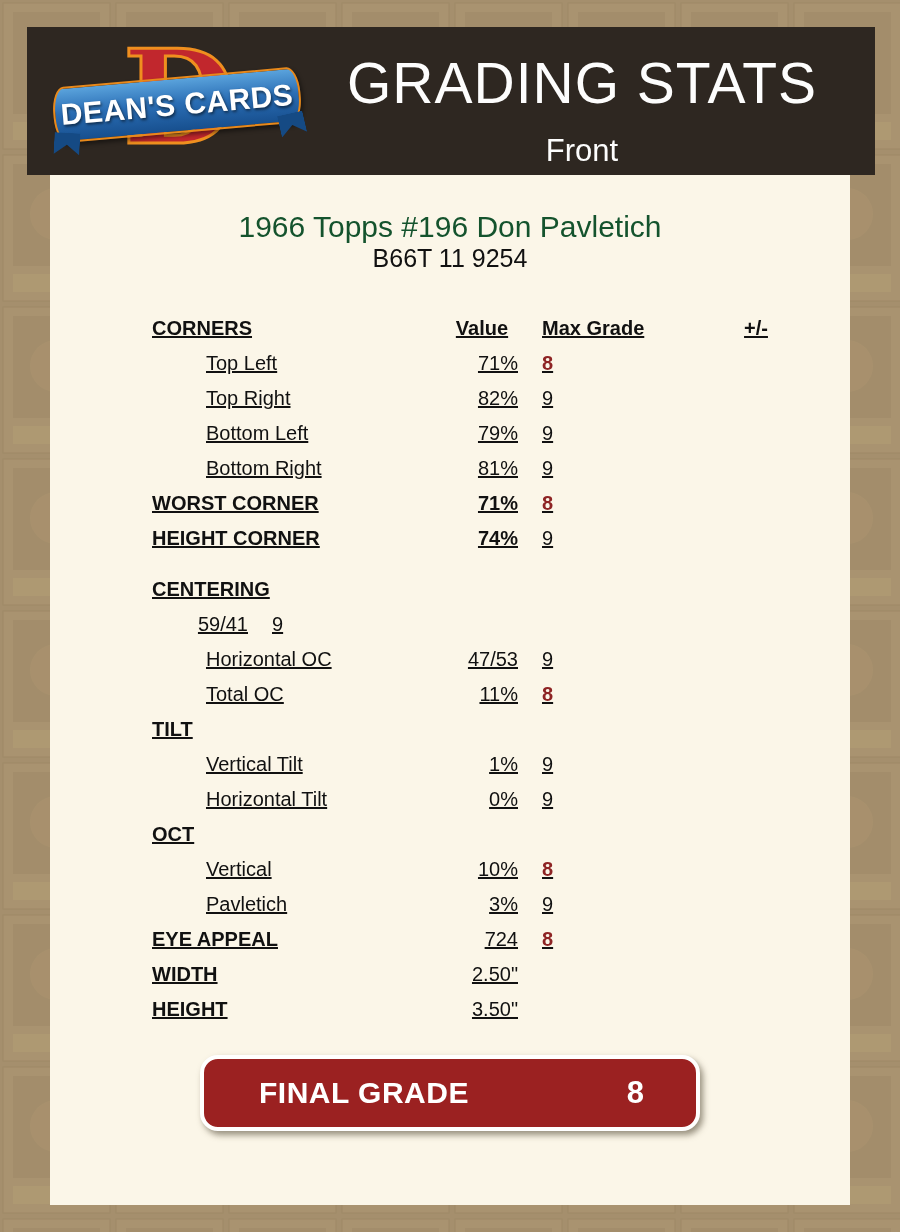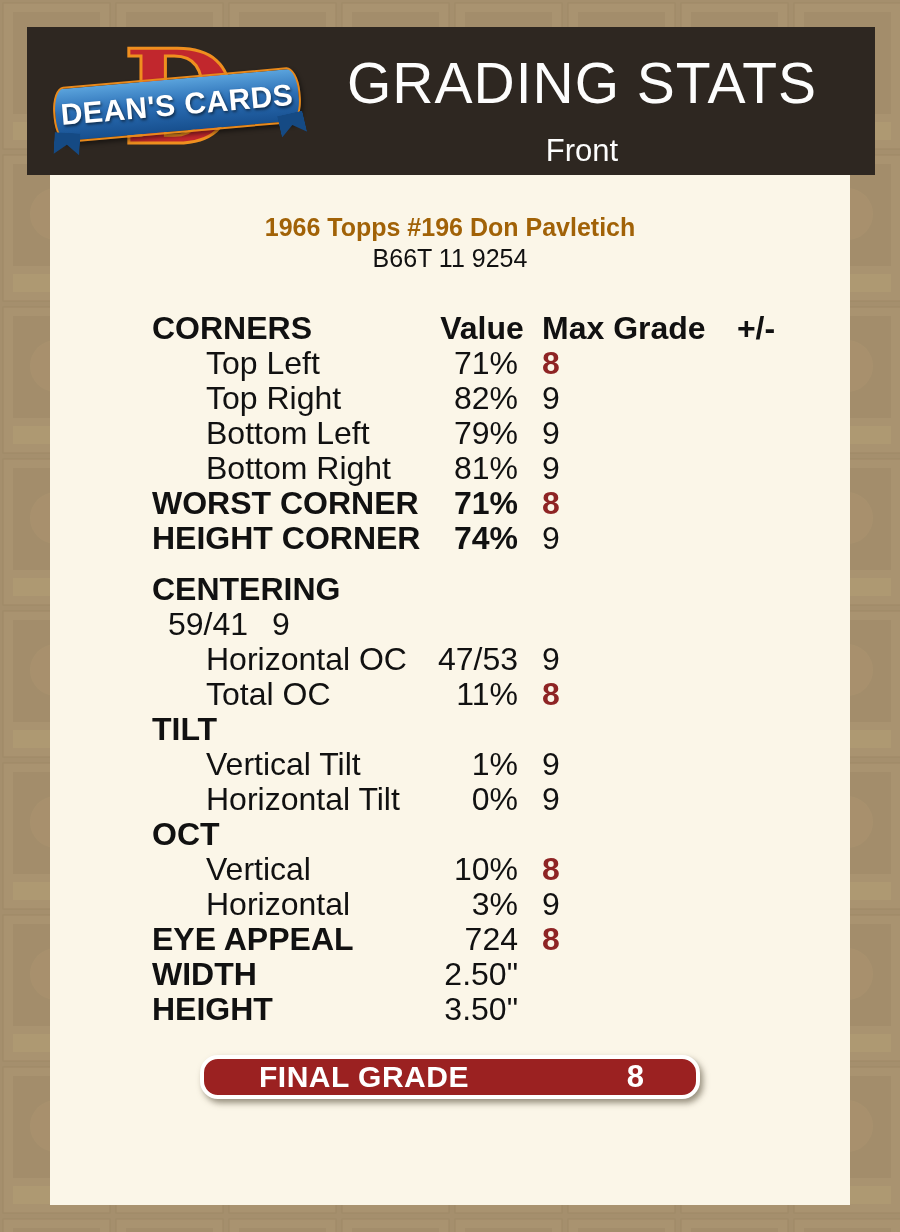--- a/index.html
+++ b/index.html
@@ -45,41 +45,41 @@
     position:absolute;left:280px;right:18px;top:24px;text-align:center;color:#fdfdfd;
   }
   .header-title{font-size:57px;line-height:1.15;font-weight:normal;letter-spacing:1px;}
   .header-subtitle{font-size:31px;line-height:1.3;margin-top:14px;}
 
   
   .panel{
     position:absolute;left:50px;top:175px;width:800px;height:1030px;
     background:var(--panel-bg);z-index:1;box-sizing:border-box;padding-top:36px;
   }
-  .card-title{text-align:center;font-size:25px;font-weight:bold;color:#a16207;line-height:32px;}
+  .card-title{text-align:center;font-size:30px;font-weight:normal;color:#14532d;line-height:32px;}
   .card-cert{text-align:center;font-size:25px;color:#111;line-height:30px;margin-top:0;}
 
   
   .stats{margin:38px 0 0 102px;width:648px;}
-  .trow{display:flex;height:35px;line-height:35px;font-size:32px;color:#111;}
+  .trow{display:flex;height:35px;line-height:35px;font-size:20px;color:#111;text-decoration:underline;}
   .trow .label{flex:1;box-sizing:border-box;}
   .trow .value{width:120px;text-align:right;padding-right:24px;box-sizing:border-box;}
   .trow .grade{width:170px;text-align:left;box-sizing:border-box;}
   .trow .pm{width:88px;text-align:center;box-sizing:border-box;}
   .trow.thead .label,.trow.thead .value,.trow.thead .grade,.trow.thead .pm{font-weight:bold;}
   .trow.thead .value{text-align:center;padding-right:0;}
   .trow.item .label{padding-left:54px;}
   .trow.section .label,.trow.summary .label,.trow.summaryplain .label{font-weight:bold;}
   .trow.summary .value{font-weight:bold;}
   .grade.hl{color:var(--accent-red);font-weight:bold;}
   .spacer{height:16px;}
 
   
   .final-grade{
-    margin:28px auto 0 auto;width:500px;height:44px;box-sizing:border-box;
+    margin:28px auto 0 auto;width:500px;height:76px;box-sizing:border-box;
     background:var(--button-red);
     border:4px solid #ffffff;border-radius:18px;
     box-shadow:3px 4px 6px rgba(70,60,40,.55);
     display:flex;align-items:center;justify-content:space-between;
     padding:0 52px 0 55px;cursor:pointer;
   }
   .final-grade .fg-label{color:#fff;font-weight:bold;font-size:30px;letter-spacing:.5px;}
   .final-grade .fg-value{color:#fff;font-weight:bold;font-size:31px;}
 </style>
 </head>
@@ -208,21 +208,21 @@
     <div class="cell grade"></div>
     <div class="cell pm"></div>
   </div>
         <div class="trow item">
     <div class="cell label">Vertical</div>
     <div class="cell value">10%</div>
     <div class="cell grade hl">8</div>
     <div class="cell pm"></div>
   </div>
         <div class="trow item">
-    <div class="cell label">Horizontal</div>
+    <div class="cell label">Pavletich</div>
     <div class="cell value">3%</div>
     <div class="cell grade">9</div>
     <div class="cell pm"></div>
   </div>
         <div class="trow summaryplain">
     <div class="cell label">EYE APPEAL</div>
     <div class="cell value">724</div>
     <div class="cell grade hl">8</div>
     <div class="cell pm"></div>
   </div>

